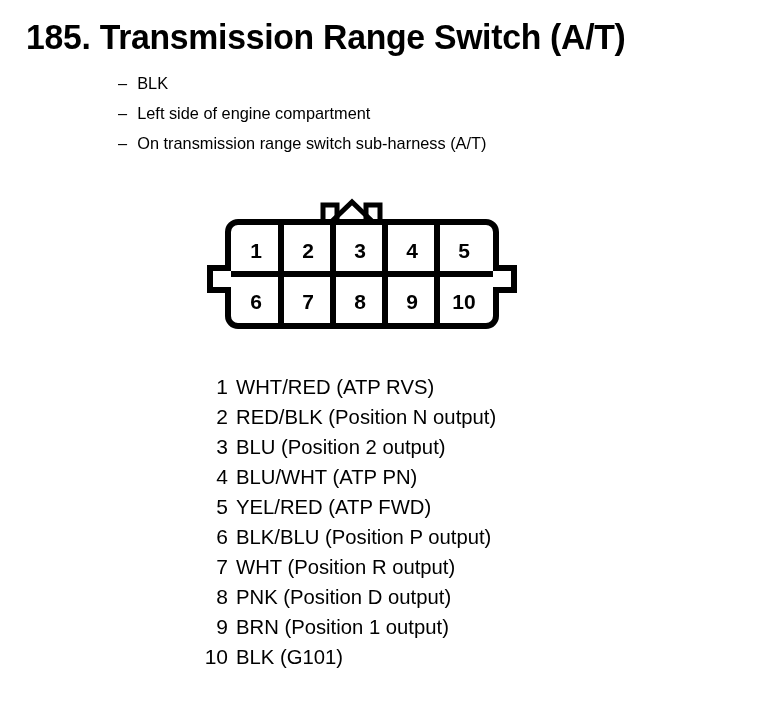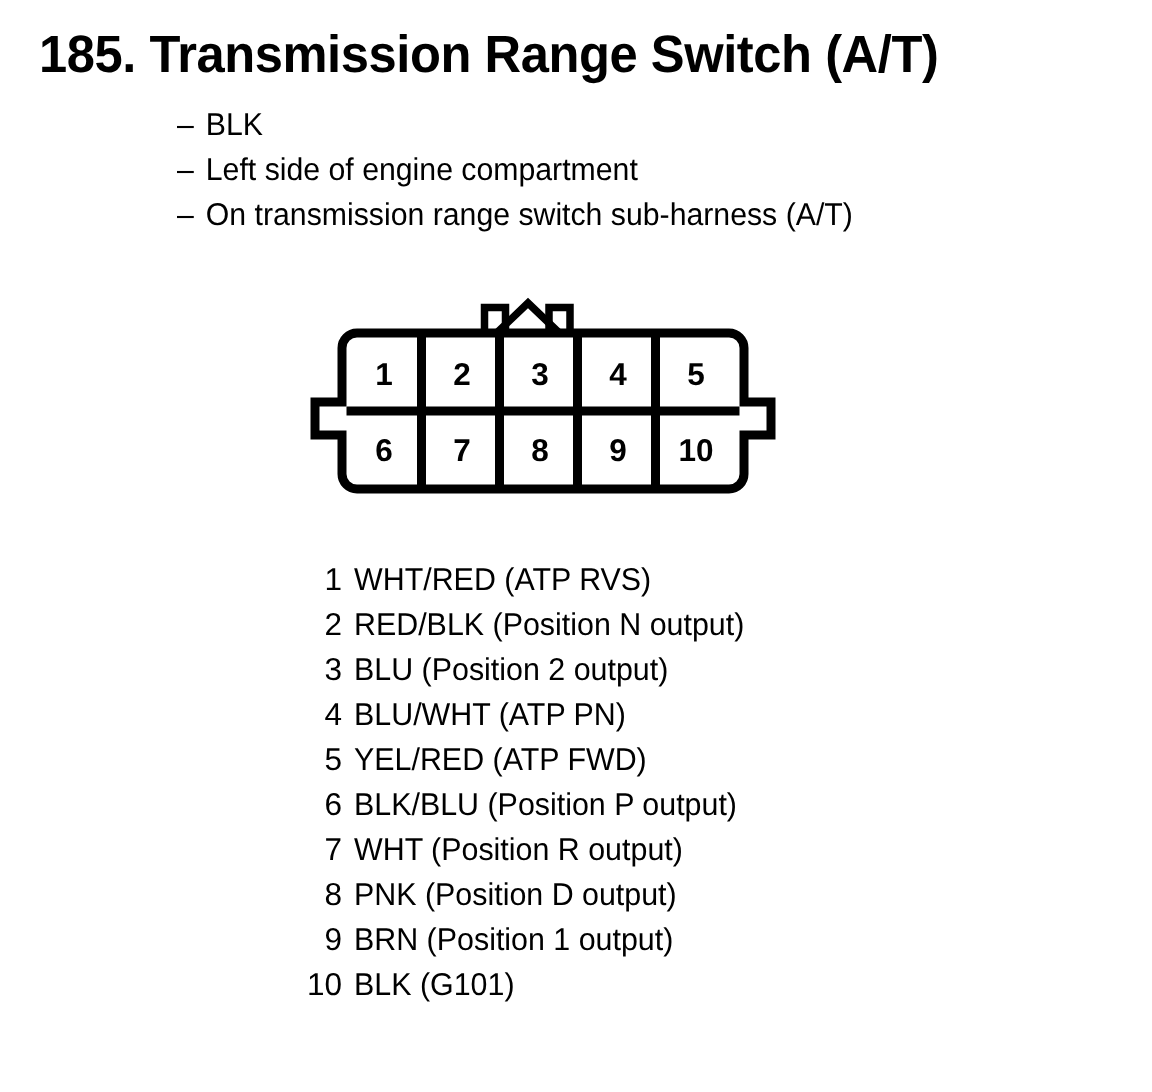--- a/index.html
+++ b/index.html
@@ -33,21 +33,21 @@
   }
 
   
   .desc-list {
     position: absolute;
     left: 118px;
     top: 69px;
     list-style: none;
     margin: 0;
     padding: 0;
-    font-size: 21px;
+    font-size: 17px;
     line-height: 30px;
   }
   .desc-list li {
     white-space: nowrap;
     transform: scaleX(0.96);
     transform-origin: left center;
   }
   .desc-dash {
     display: inline-block;
     width: 20px;

